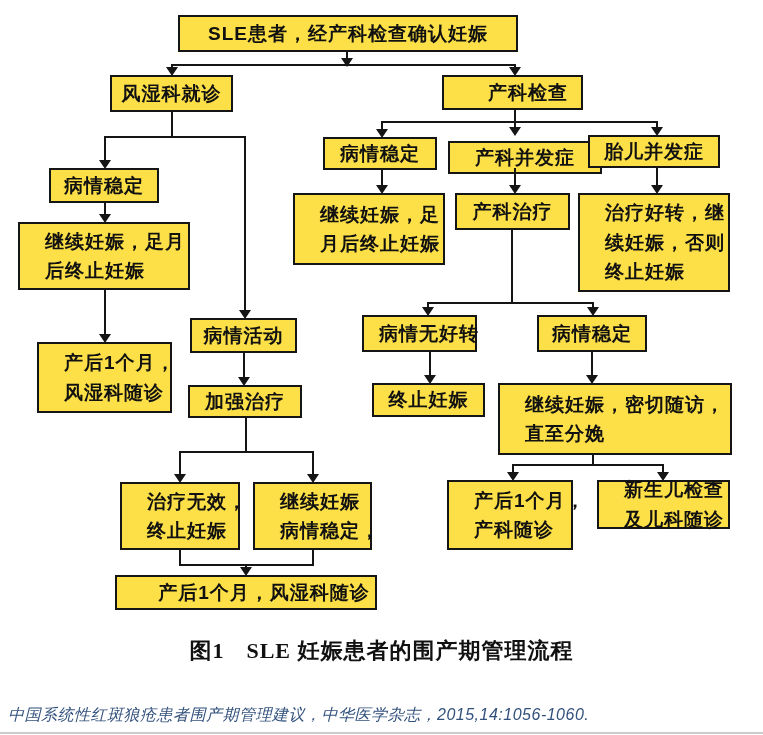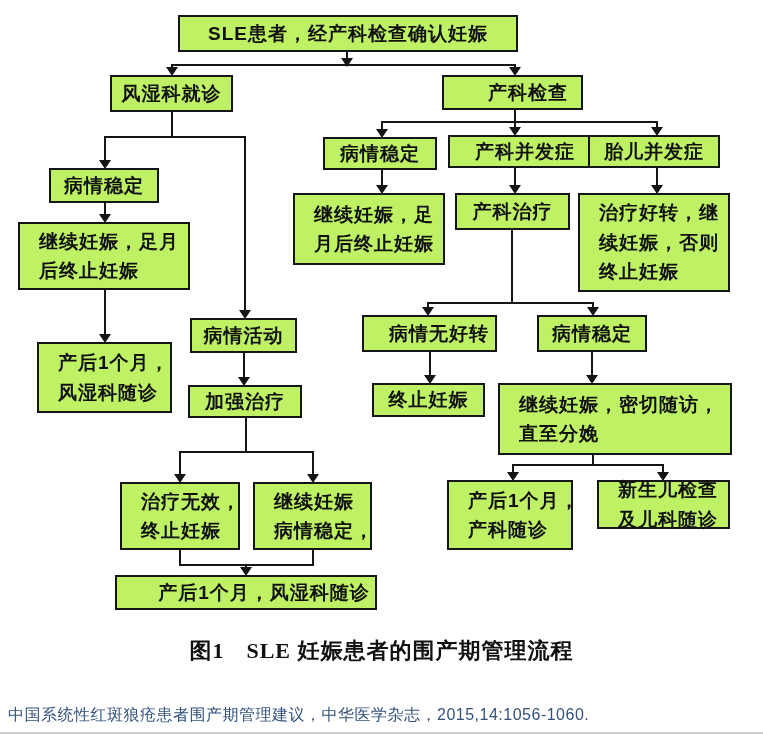--- a/index.html
+++ b/index.html
@@ -4,26 +4,26 @@
 <style>
   html,body{margin:0;padding:0;}
   body{
     width:763px;height:735px;position:relative;background:#ffffff;
     font-family:"Liberation Sans","DejaVu Sans",sans-serif;
     overflow:hidden;
   }
   #flowchart{position:absolute;left:0;top:0;width:763px;height:625px;}
   .node{
     position:absolute;box-sizing:border-box;
-    border:2px solid #151515;background:#bef264;
+    border:2px solid #151515;background:#fde047;
     color:#111111;font-weight:bold;font-size:19px;
     display:flex;flex-direction:column;justify-content:center;align-items:center;
     text-align:center;line-height:1.55;letter-spacing:1px;
   }
-  .node.left{align-items:flex-start;text-align:left;padding-left:19px;padding-right:4px;}
+  .node.left{align-items:flex-start;text-align:left;padding-left:25px;padding-right:4px;}
   .nline{white-space:nowrap;}
   .cline{position:absolute;background:#151515;}
   .carrow{
     position:absolute;width:0;height:0;
     border-left:6px solid transparent;border-right:6px solid transparent;
     border-top:9px solid #151515;
   }
   .caption{
     position:absolute;left:0;top:636px;width:763px;
     text-align:center;color:#111111;
@@ -76,39 +76,39 @@
     <div class="node left" style="left: 253px; top: 482px; width: 119px; height: 68px;">
       <div class="nline">继续妊娠</div>
       <div class="nline">病情稳定，</div>
     </div>
     <div class="node" style="left: 115px; top: 575px; width: 262px; height: 35px; padding-left: 36px;">
       <div class="nline">产后1个月，风湿科随诊</div>
     </div>
     <div class="node" style="left: 323px; top: 137px; width: 114px; height: 33px;">
       <div class="nline">病情稳定</div>
     </div>
-    <div class="node" style="left: 448px; top: 135px; width: 154px; height: 33px;">
+    <div class="node" style="left: 448px; top: 141px; width: 154px; height: 33px;">
       <div class="nline">产科并发症</div>
     </div>
     <div class="node" style="left: 588px; top: 135px; width: 132px; height: 33px; align-items: center;">
       <div class="nline">胎儿并发症</div>
     </div>
     <div class="node left" style="left: 293px; top: 193px; width: 152px; height: 72px;">
       <div class="nline">继续妊娠，足</div>
       <div class="nline">月后终止妊娠</div>
     </div>
     <div class="node" style="left: 455px; top: 193px; width: 115px; height: 37px;">
       <div class="nline">产科治疗</div>
     </div>
     <div class="node left" style="left: 578px; top: 193px; width: 152px; height: 99px;">
       <div class="nline">治疗好转，继</div>
       <div class="nline">续妊娠，否则</div>
       <div class="nline">终止妊娠</div>
     </div>
-    <div class="node" style="left: 362px; top: 315px; width: 135px; height: 37px; padding-left: 19px;">
+    <div class="node" style="left: 362px; top: 315px; width: 115px; height: 37px; padding-left: 19px;">
       <div class="nline">病情无好转</div>
     </div>
     <div class="node" style="left: 537px; top: 315px; width: 110px; height: 37px;">
       <div class="nline">病情稳定</div>
     </div>
     <div class="node" style="left: 372px; top: 383px; width: 113px; height: 34px;">
       <div class="nline">终止妊娠</div>
     </div>
     <div class="node left" style="left: 498px; top: 383px; width: 234px; height: 72px;">
       <div class="nline">继续妊娠，密切随访，</div>
@@ -181,15 +181,15 @@
     <div class="cline" style="left: 512px; top: 465px; width: 2px; height: 8px; background: rgb(21, 21, 21);"></div>
     <div class="carrow" style="left: 507px; top: 472px; border-top-color: rgb(21, 21, 21);"></div>
     <div class="cline" style="left: 662px; top: 465px; width: 2px; height: 8px; background: rgb(21, 21, 21);"></div>
     <div class="carrow" style="left: 657px; top: 472px; border-top-color: rgb(21, 21, 21);"></div>
   </div>
 
 <div class="caption">
   <span class="prefix">图1</span><span>SLE 妊娠患者的围产期管理流程</span>
 </div>
 
-<div class="citation" style="color: rgb(50, 81, 124);">中国系统性红斑狼疮患者围产期管理建议，中华医学杂志，2015,14:1056-1060.</div>
+<div class="citation" style="color: rgb(50, 81, 124); font-style: italic;">中国系统性红斑狼疮患者围产期管理建议，中华医学杂志，2015,14:1056-1060.</div>
 
 <div class="bottom-rule"></div>
 
 </body></html>

